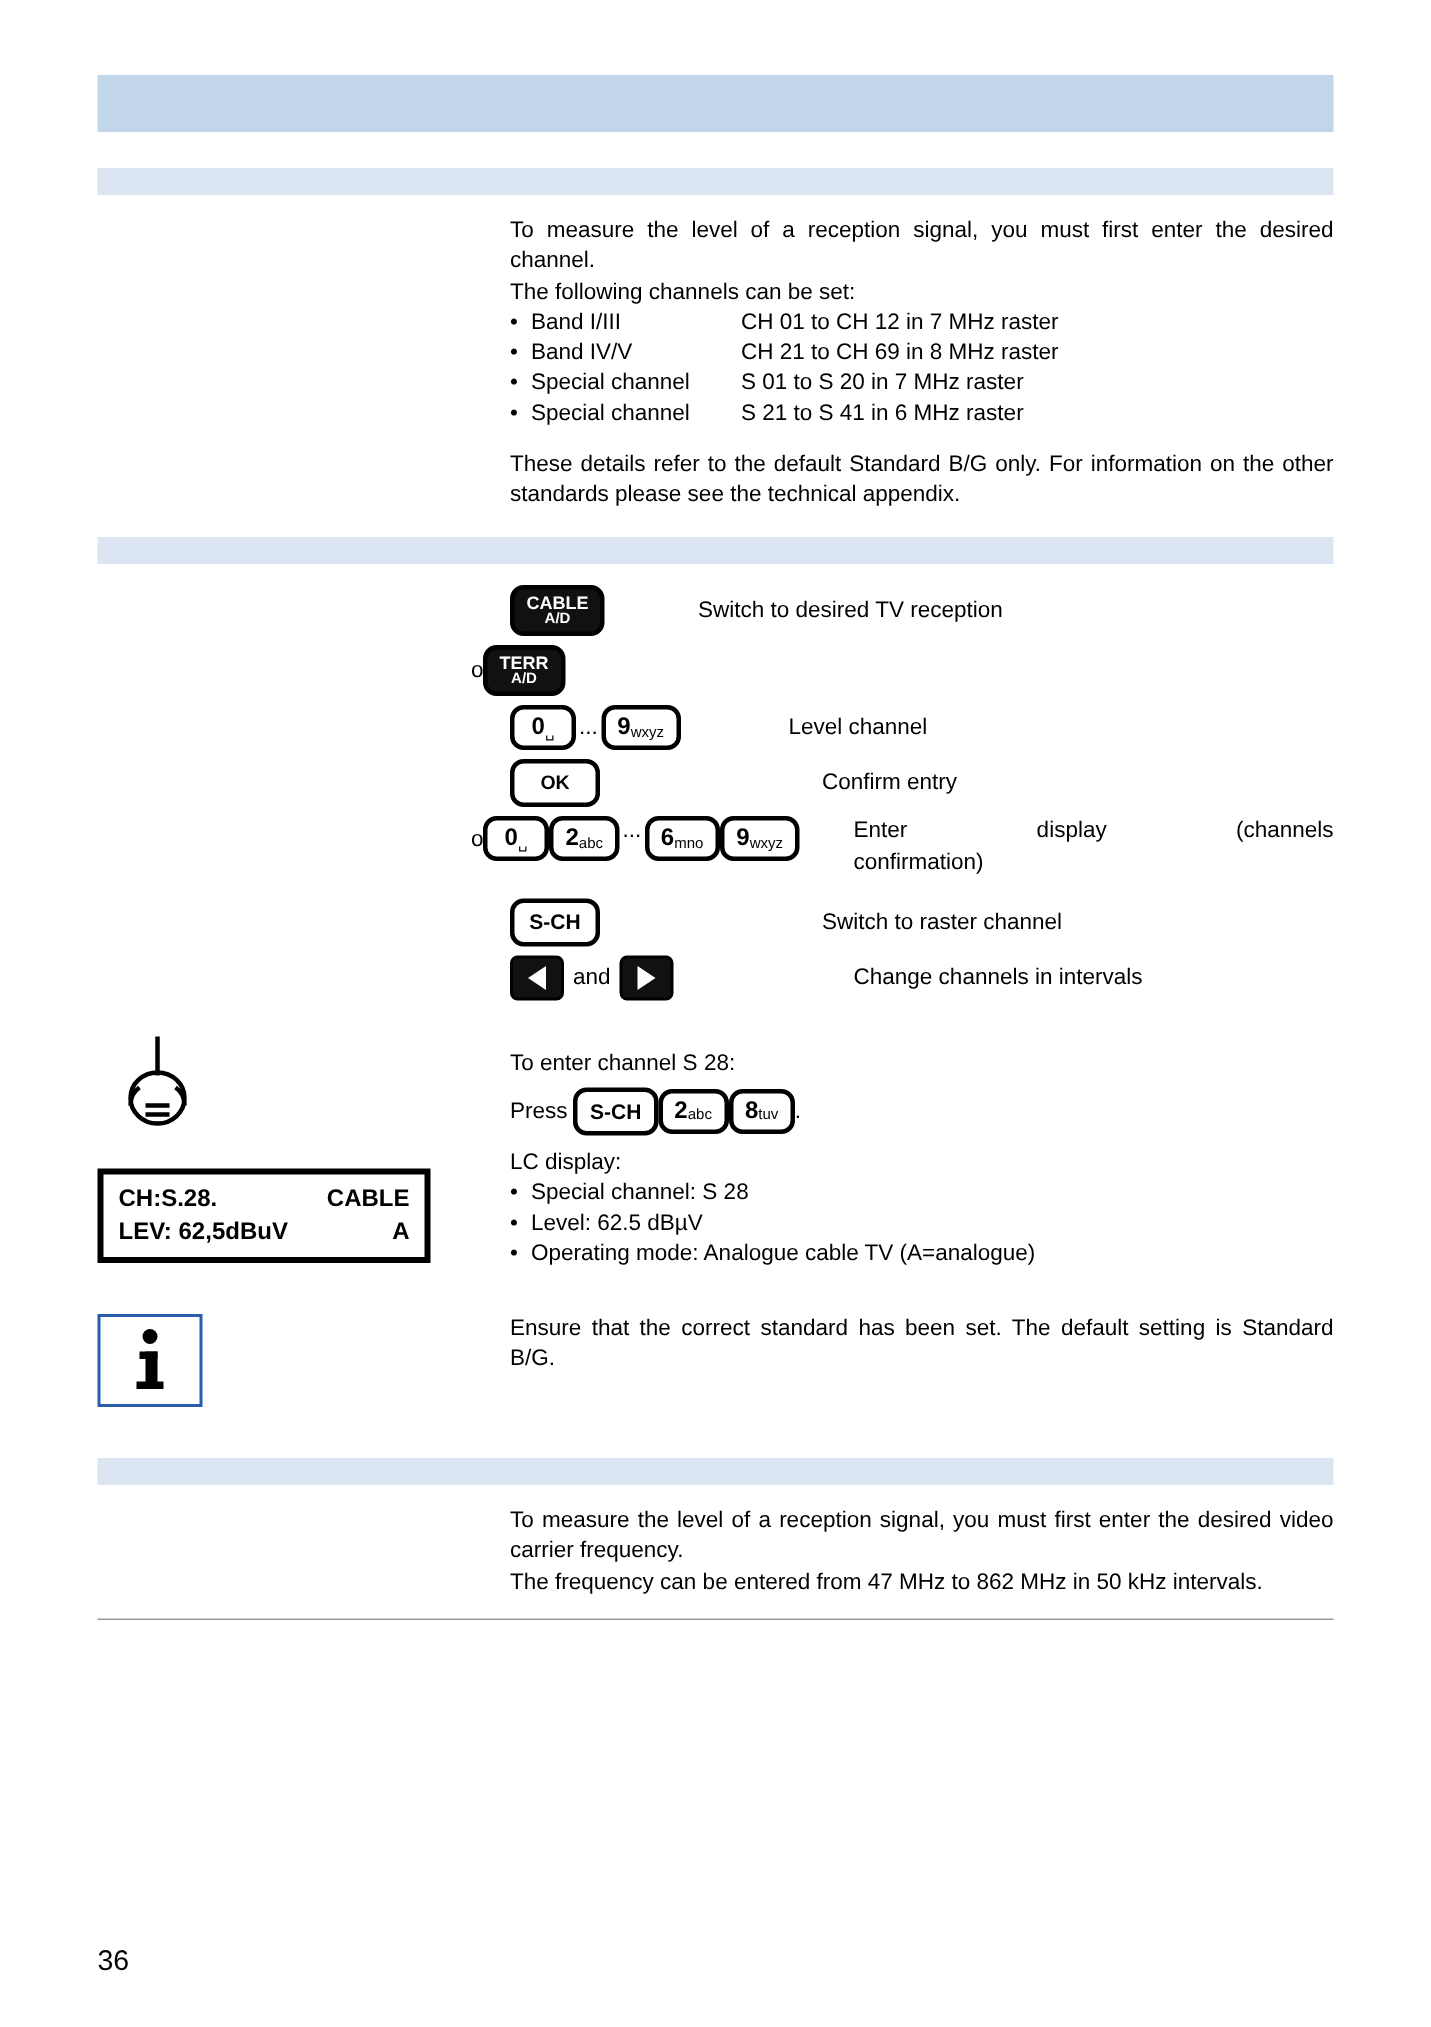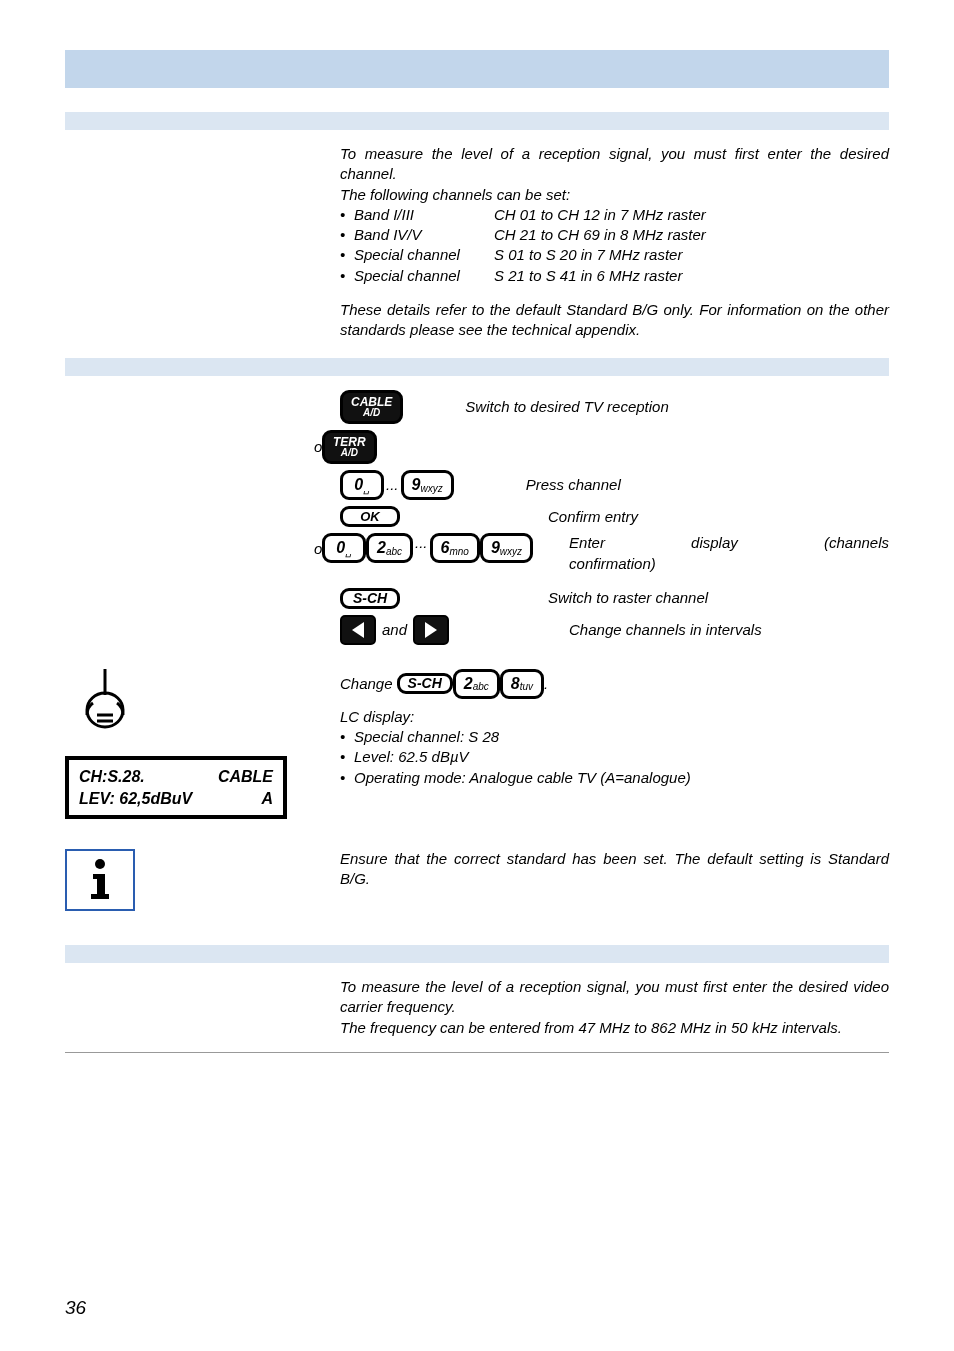--- a/index.html
+++ b/index.html
@@ -5,21 +5,21 @@
   * { box-sizing: border-box; margin: 0; padding: 0; }
   body {
     font-family: Arial, Helvetica, sans-serif;
     font-size: 15px;
     color: #000;
     background: #fff;
     width: 954px;
     margin: 0 auto;
     line-height: 1.35;
   }
-  .page { padding: 50px 65px 20px 65px; position: relative; min-height: 1351px; font-style: italic; }
+  .page { padding: 50px 65px 20px 65px; position: relative; min-height: 1351px; }
   .hdr-bar { background: #c2d6eb; height: 38px; margin-bottom: 24px; }
   .hdr-sub { background: #dbe6f2; height: 18px; margin-bottom: 14px; }
   .content-col { margin-left: 275px; }
   .just { text-align: justify; }
   ul.plain { list-style: none; padding: 0; }
   ul.plain li { padding-left: 0; }
   .bullet { display: inline-block; width: 14px; }
   .row { display: flex; align-items: center; margin: 6px 0; }
   .or-col { width: 0; margin-left: -26px; margin-right: 8px; }
   .btn-dark {
@@ -27,21 +27,21 @@
     min-width: 50px; height: 34px; padding: 2px 8px;
     border: 3px solid #000; border-radius: 9px;
     background: #111; color: #fff;
     font-size: 11px; font-weight: bold; line-height: 1;
     position: relative;
   }
   .btn-dark .top { font-size: 12px; }
   .btn-dark .bot { font-size: 10px; }
   .btn-light {
     display: inline-flex; align-items:center; justify-content:center;
-    min-width: 50px; height: 21px; padding: 2px 8px;
+    min-width: 50px; height: 32px; padding: 2px 8px;
     border: 3px solid #000; border-radius: 9px;
     background: #fff; color: #000;
     font-weight: bold; position: relative;
   }
   .btn-light.sm { min-width: 44px; height: 30px; }
   .btn-sq {
     display:inline-flex; align-items:center; justify-content:center;
     width: 36px; height: 30px; border: 2.5px solid #000; border-radius: 5px;
     background: #111; color:#fff;
   }
@@ -120,21 +120,21 @@
     <div class="row">
       <span class="btn-light sm">
           <span class="num">0</span>
           <span class="sub">␣</span>
         </span>
       <span class="dots">...</span>
       <span class="btn-light sm">
           <span class="num">9</span>
           <span class="sub">wxyz</span>
         </span>
-      <span style="margin-left:72px">Press channel</span>
+      <span style="margin-left:72px">Level channel</span>
     </div>
 
     <div class="row">
       <span class="btn-light ok-btn" style="min-width:60px">OK</span>
       <span style="margin-left:148px">Confirm entry</span>
     </div>
 
     <div class="row" style="align-items:flex-start">
       <span class="or-col" style="margin-top:6px">or</span>
       <span class="btn-light sm">
@@ -195,22 +195,23 @@
           <div>LEV: 62,5dBuV</div>
         </div>
         <div style="text-align:right">
           <div>CABLE</div>
           <div>A</div>
         </div>
       </div>
     </div>
 
     <div style="flex:1">
+      <p style="margin-top:14px">To enter channel S 28:</p>
       <div class="row" style="margin-top:6px">
-        <span>Change</span>
+        <span>Press</span>
         <span class="btn-light" style="min-width:56px;font-size:14px;margin-left:4px">S-CH</span>
         <span class="btn-light sm">
             <span class="num">2</span>
             <span class="sub">abc</span>
           </span>
         <span class="btn-light sm">
             <span class="num">8</span>
             <span class="sub">tuv</span>
           </span>
         <span>.</span>

